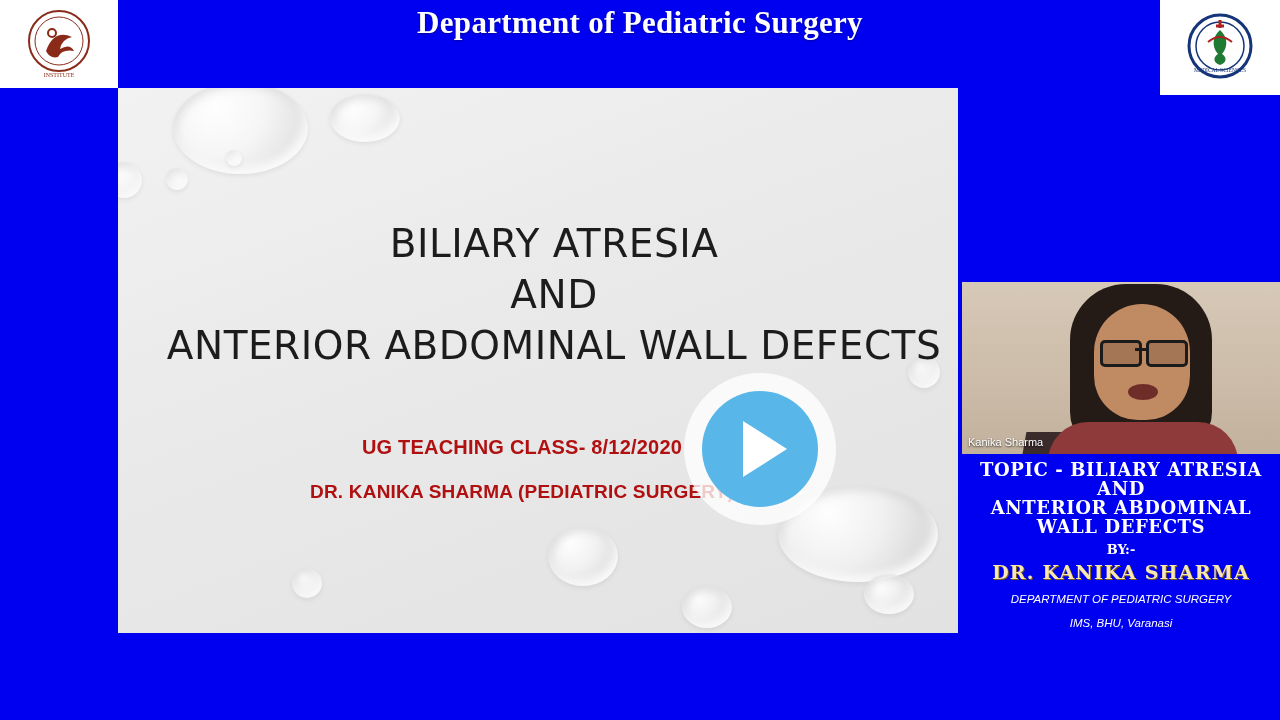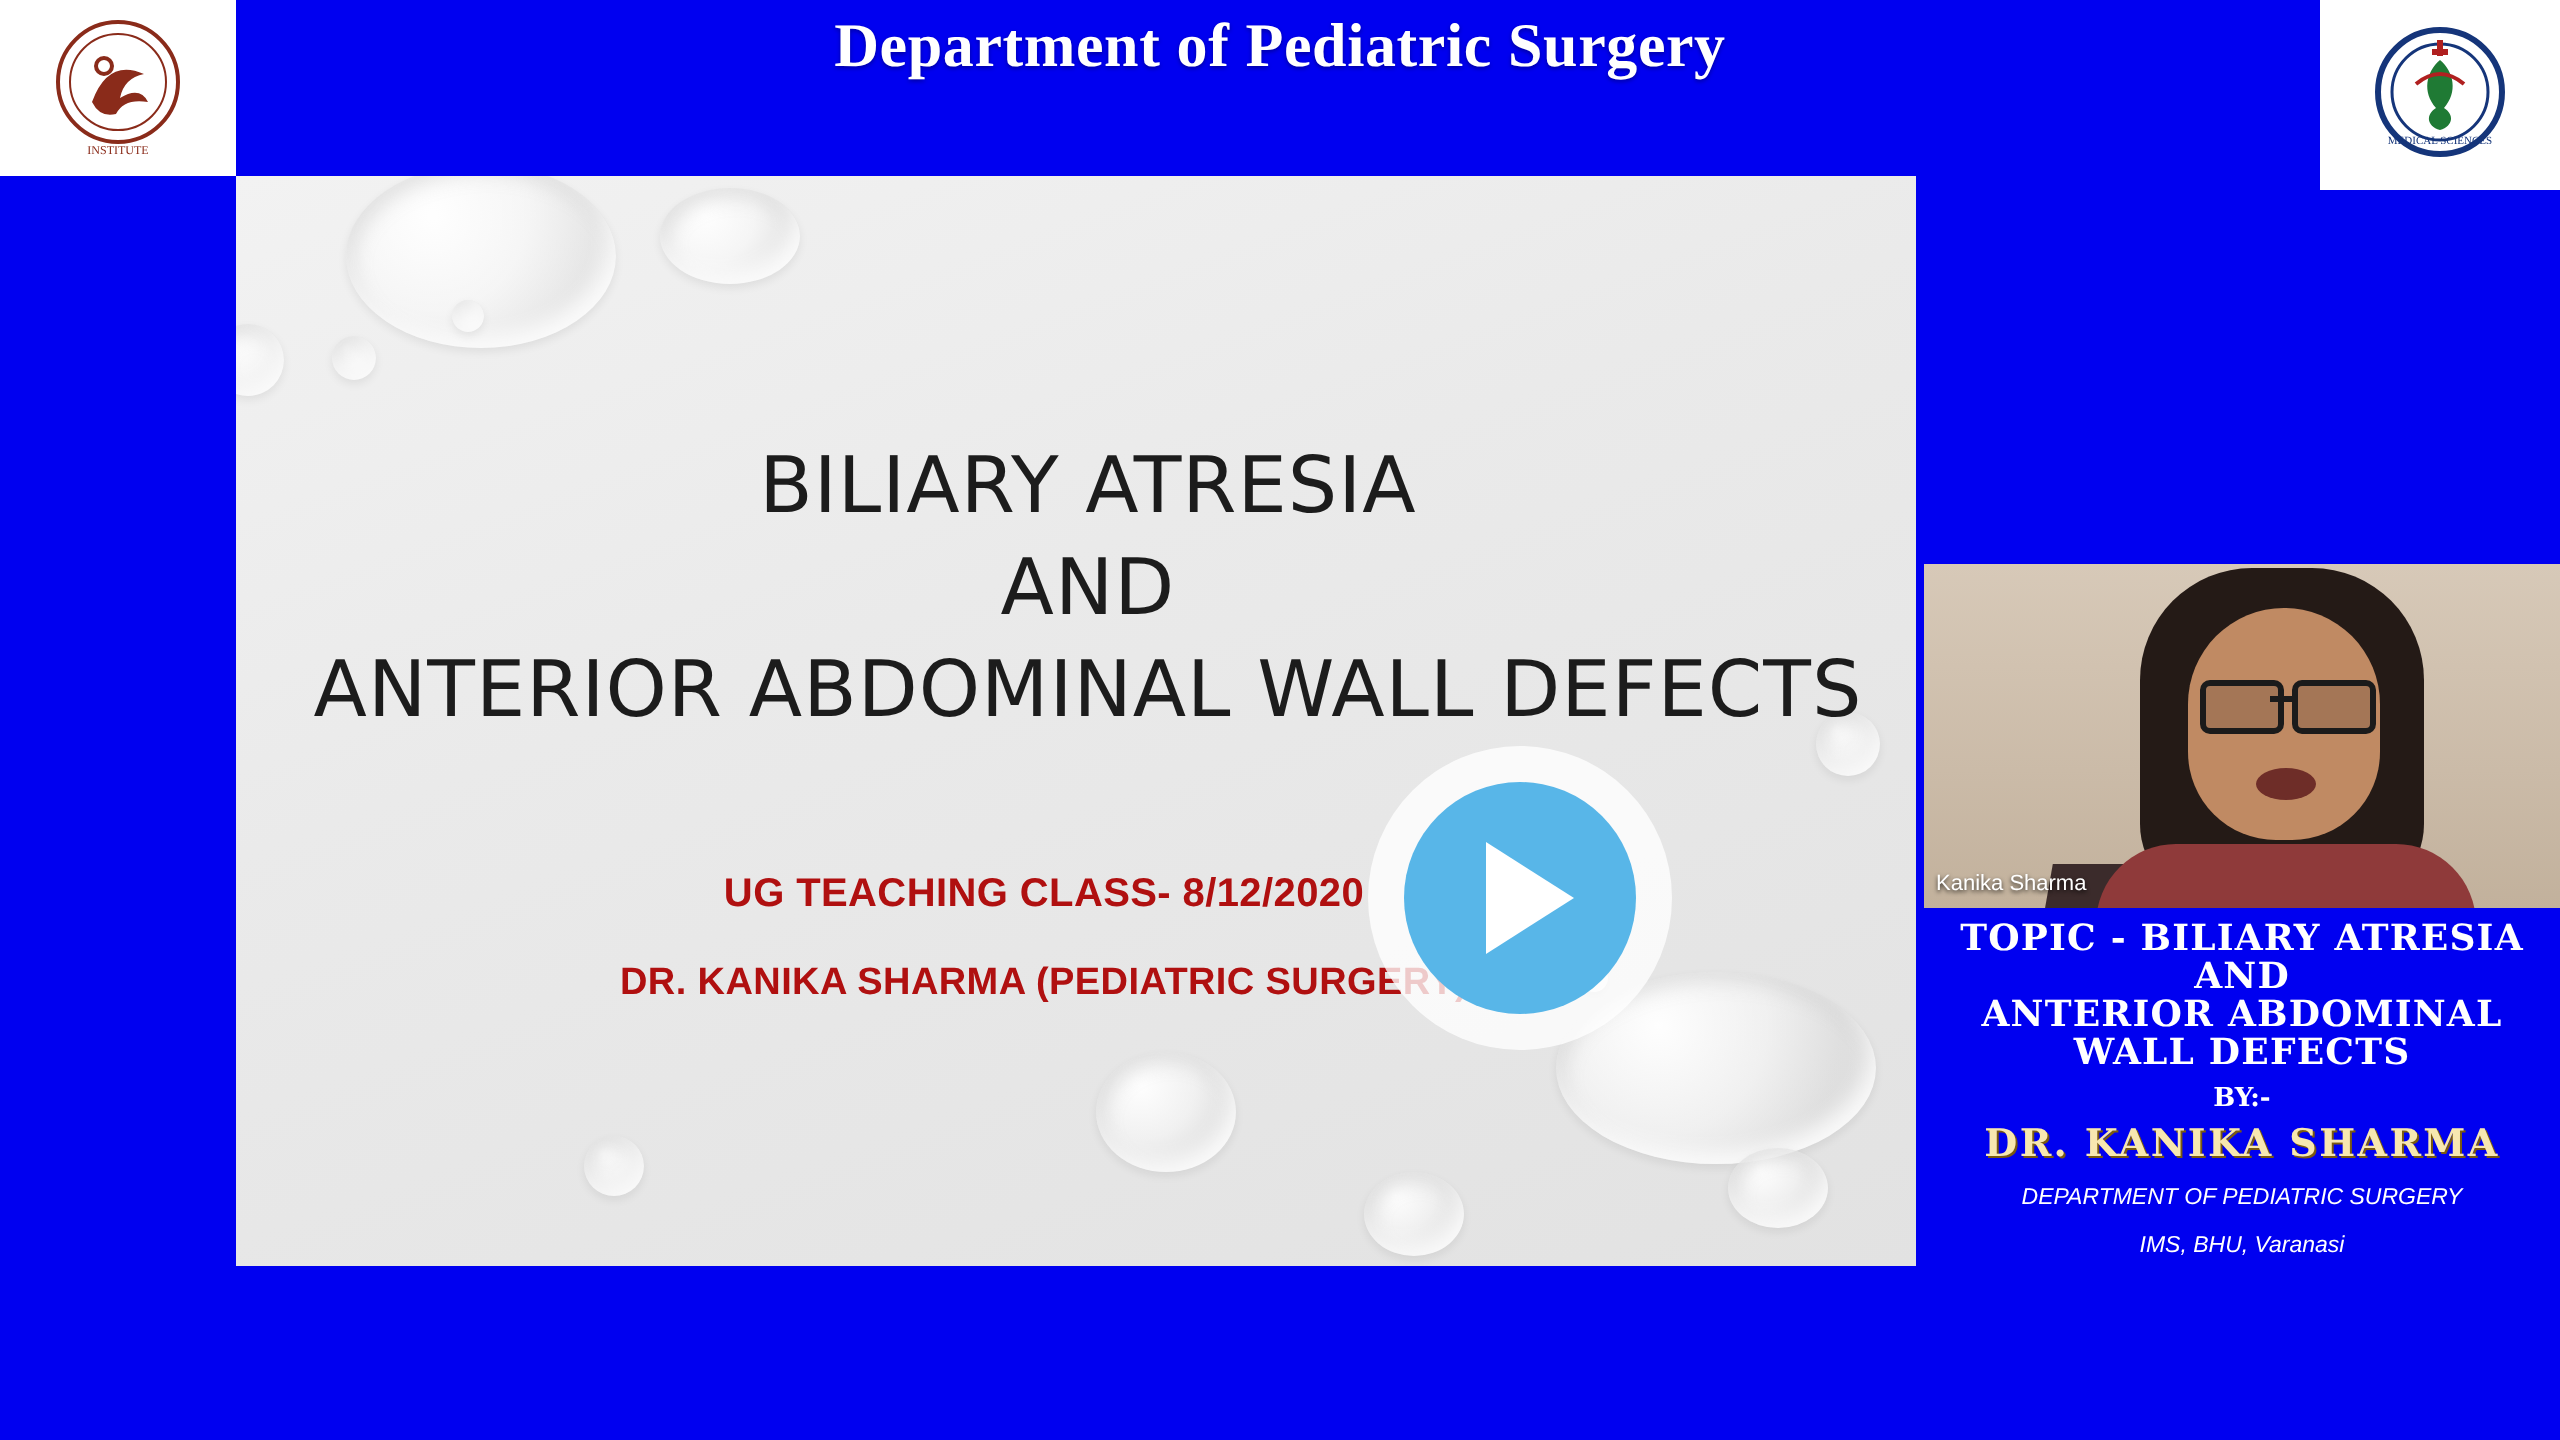--- a/index.html
+++ b/index.html
@@ -36,21 +36,21 @@
     position:absolute;left:118px;top:88px;width:840px;height:545px;
     background:linear-gradient(160deg,#f2f2f2 0%,#eaeaea 40%,#e2e2e2 100%);
     overflow:hidden;
   }
   .bubble{
     position:absolute;border-radius:50%;
     background:radial-gradient(circle at 32% 28%, rgba(255,255,255,.96) 0%, rgba(250,250,250,.55) 42%, rgba(215,215,215,.35) 70%, rgba(190,190,190,.25) 100%);
     box-shadow:inset -4px -6px 10px rgba(255,255,255,.85), inset 3px 4px 10px rgba(150,150,150,.25), 0 2px 5px rgba(0,0,0,.07);
   }
   .slide-text{
-    position:absolute;left:6px;top:130px;width:840px;text-align:center;
+    position:absolute;left:16px;top:130px;width:840px;text-align:center;
     color:#1a1a1a;
   }
   .slide-title{
     font-size:39px;line-height:51px;letter-spacing:.5px;
     font-family:"DejaVu Sans", sans-serif;font-weight:400;color:#1c1c1c;
   }
   .slide-sub{
     position:absolute;left:0;top:348px;width:808px;text-align:center;
   }
   .slide-sub .l1{

